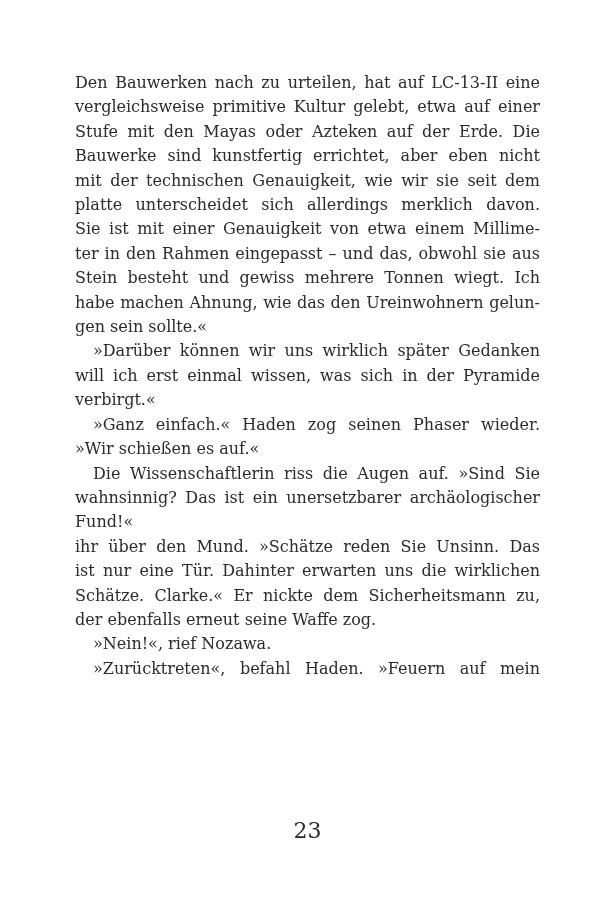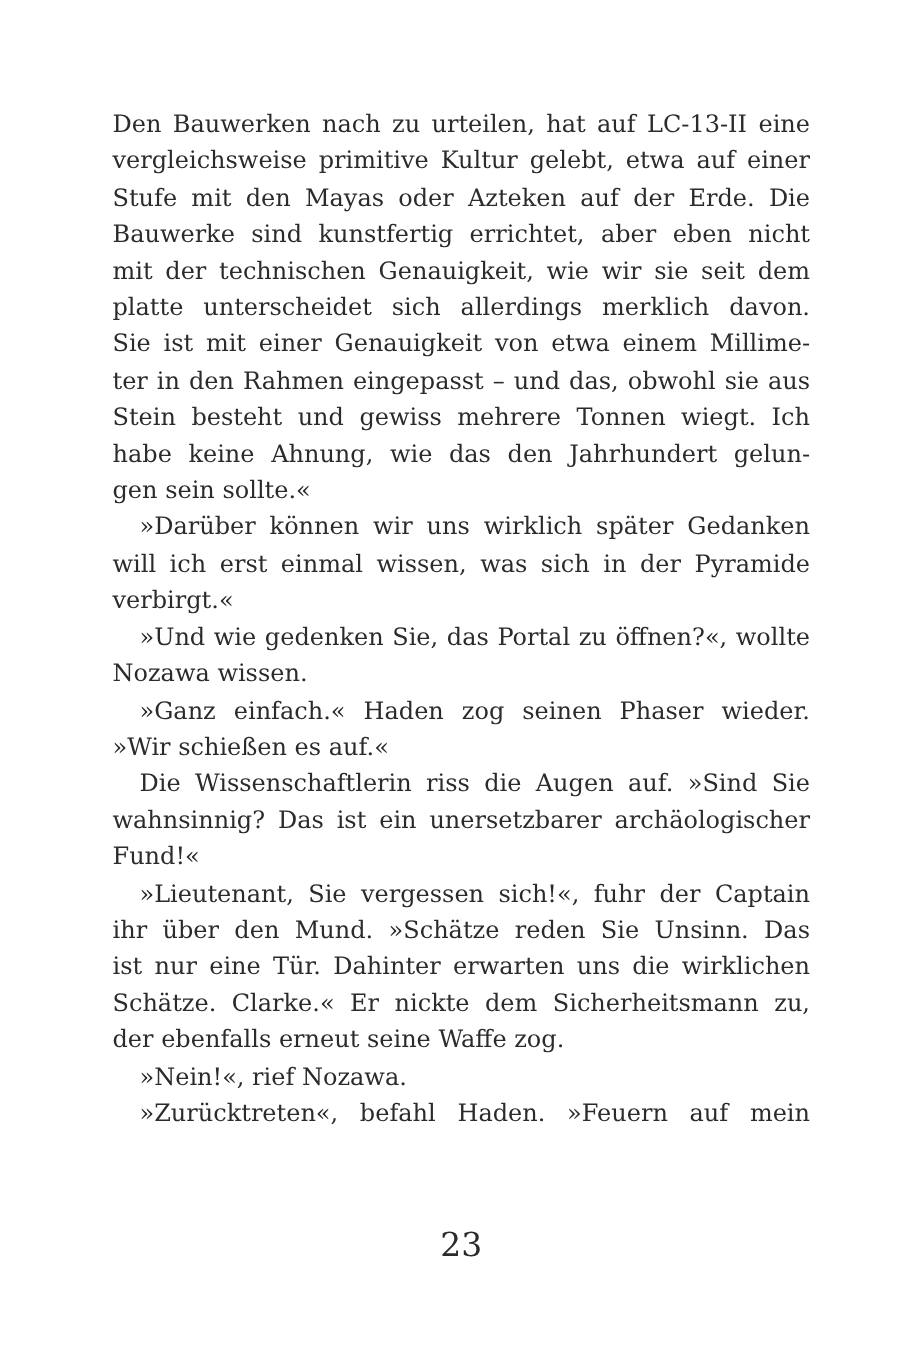--- a/index.html
+++ b/index.html
@@ -58,43 +58,38 @@
       <div class="paragraph">
         <div class="line">Den Bauwerken nach zu urteilen, hat auf LC-13-II eine</div>
         <div class="line">vergleichsweise primitive Kultur gelebt, etwa auf einer</div>
         <div class="line">Stufe mit den Mayas oder Azteken auf der Erde. Die</div>
         <div class="line">Bauwerke sind kunstfertig errichtet, aber eben nicht</div>
         <div class="line">mit der technischen Genauigkeit, wie wir sie seit dem</div>
         <div class="line">platte unterscheidet sich allerdings merklich davon.</div>
         <div class="line">Sie ist mit einer Genauigkeit von etwa einem Millime-</div>
         <div class="line">ter in den Rahmen eingepasst – und das, obwohl sie aus</div>
         <div class="line">Stein besteht und gewiss mehrere Tonnen wiegt. Ich</div>
-        <div class="line">habe keine Ahnung, wie das den Jahrhundert gelun-</div>
+        <div class="line">habe machen Ahnung, wie das den Ureinwohnern gelun-</div>
         <div class="line final">gen sein sollte.«</div>
       </div>
       <div class="paragraph">
         <div class="line indent">»Darüber können wir uns wirklich später Gedanken</div>
         <div class="line">will ich erst einmal wissen, was sich in der Pyramide</div>
         <div class="line final">verbirgt.«</div>
-      </div>
-      <div class="paragraph">
-        <div class="line indent">»Und wie gedenken Sie, das Portal zu öffnen?«, wollte</div>
-        <div class="line final">Nozawa wissen.</div>
       </div>
       <div class="paragraph">
         <div class="line indent">»Ganz einfach.« Haden zog seinen Phaser wieder.</div>
         <div class="line final">»Wir schießen es auf.«</div>
       </div>
       <div class="paragraph">
         <div class="line indent">Die Wissenschaftlerin riss die Augen auf. »Sind Sie</div>
         <div class="line">wahnsinnig? Das ist ein unersetzbarer archäologischer</div>
         <div class="line final">Fund!«</div>
       </div>
       <div class="paragraph">
-        <div class="line indent">»Lieutenant, Sie vergessen sich!«, fuhr der Captain</div>
         <div class="line">ihr über den Mund. »Schätze reden Sie Unsinn. Das</div>
         <div class="line">ist nur eine Tür. Dahinter erwarten uns die wirklichen</div>
         <div class="line">Schätze. Clarke.« Er nickte dem Sicherheitsmann zu,</div>
         <div class="line final">der ebenfalls erneut seine Waffe zog.</div>
       </div>
       <div class="paragraph">
         <div class="line indent final">»Nein!«, rief Nozawa.</div>
       </div>
       <div class="paragraph">
         <div class="line indent">»Zurücktreten«, befahl Haden. »Feuern auf mein</div>

